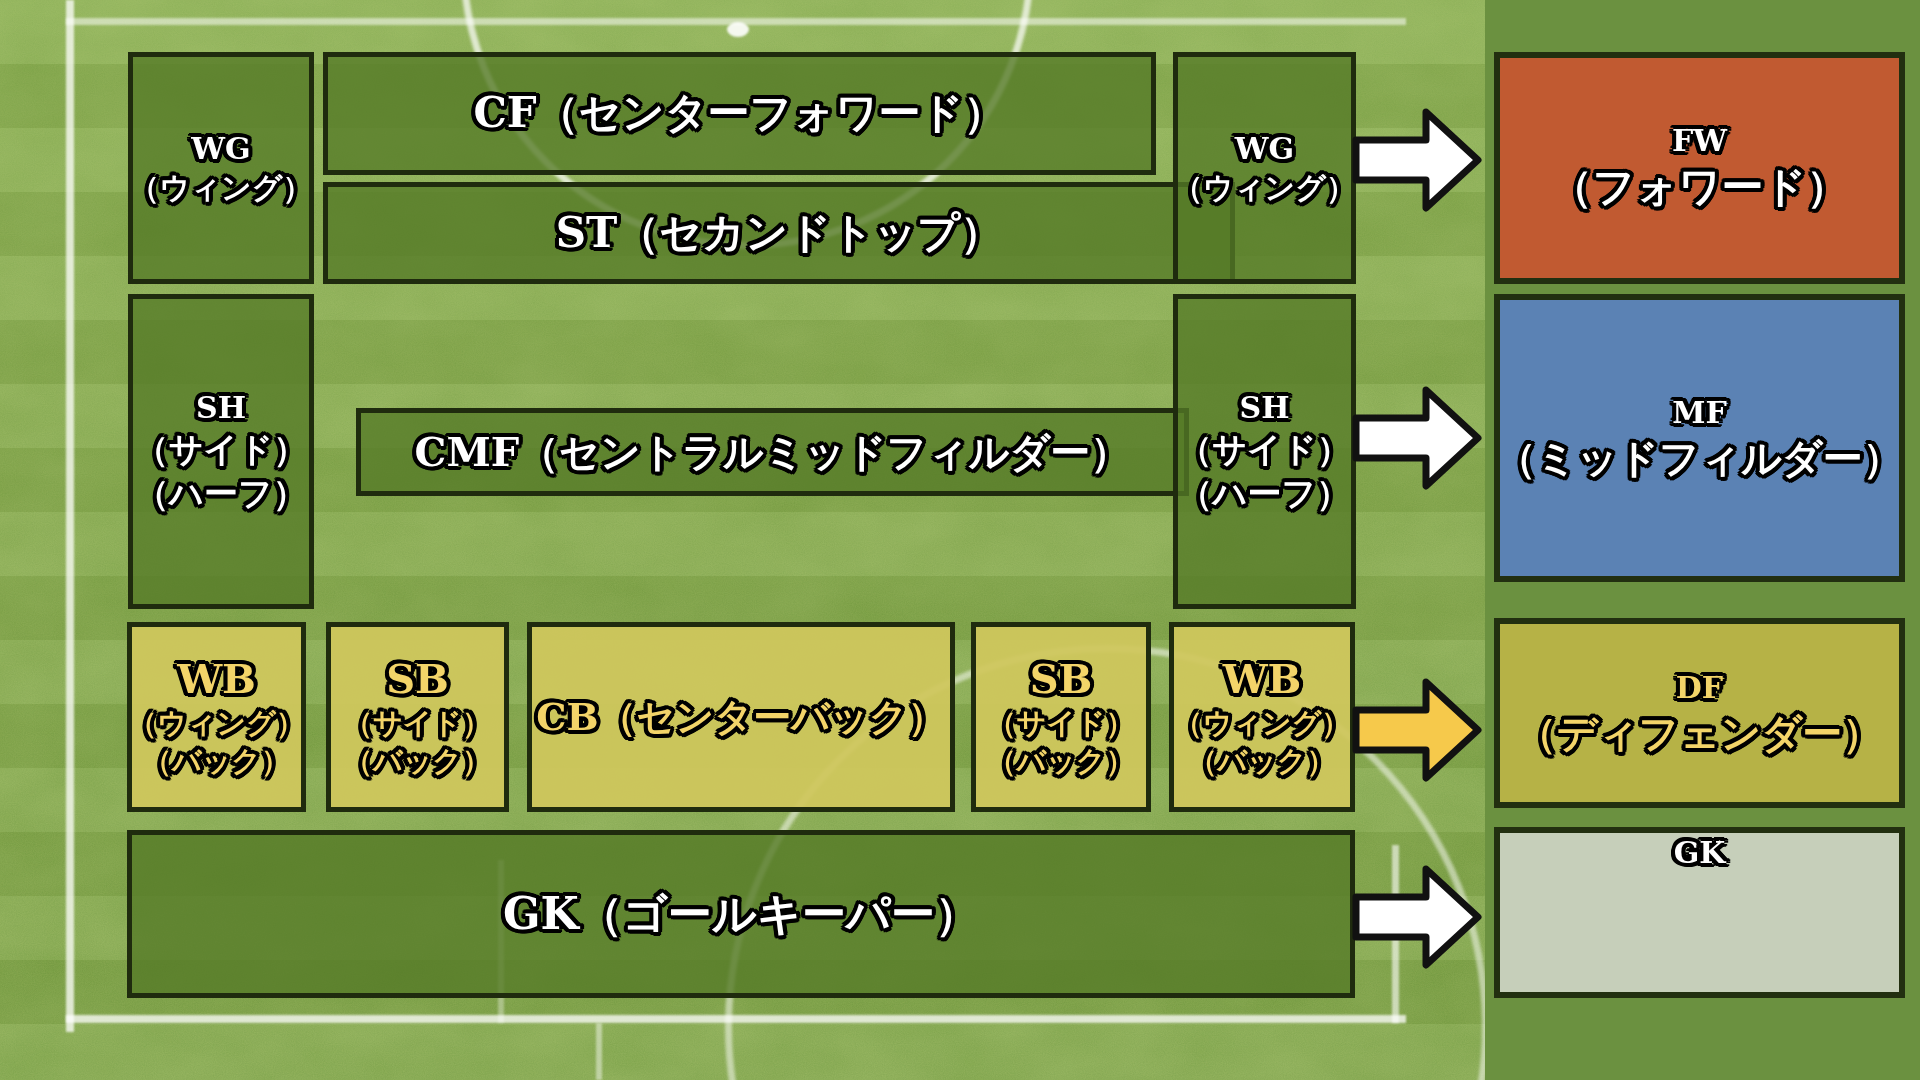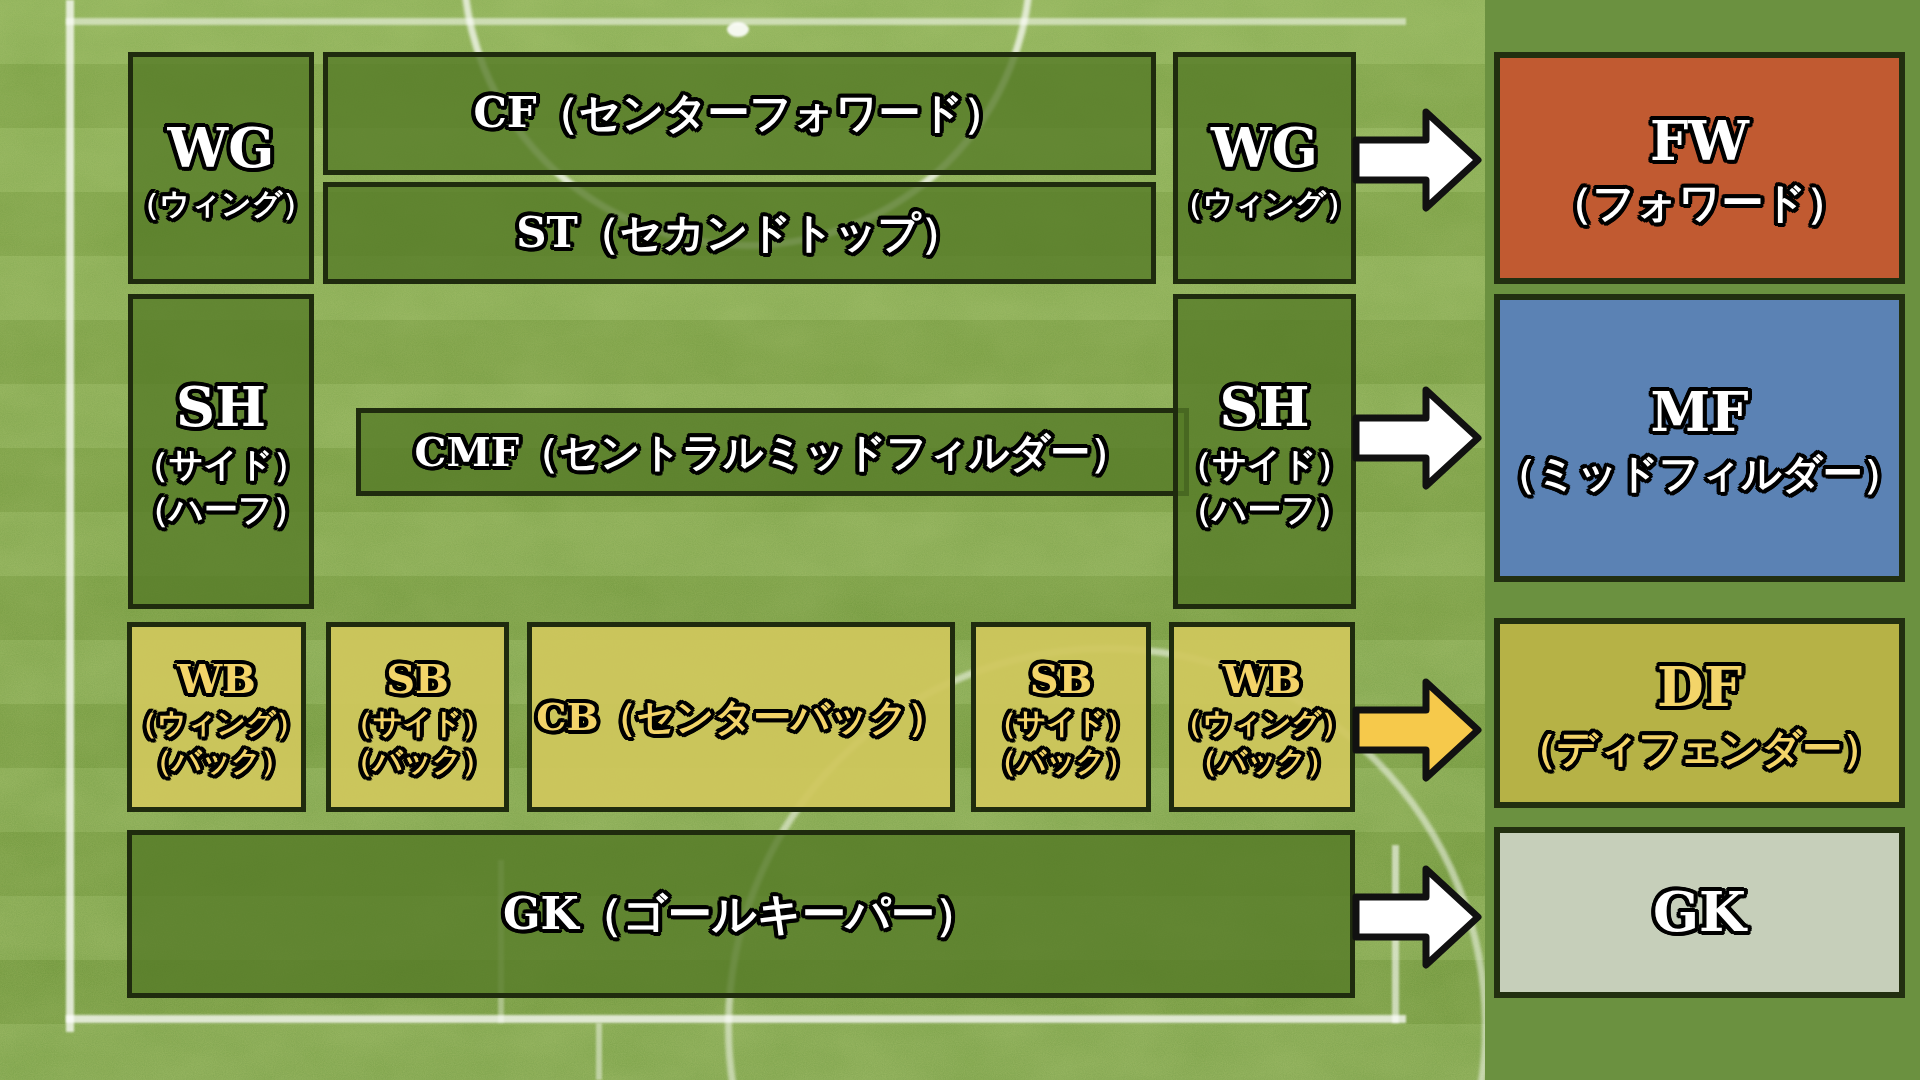--- a/index.html
+++ b/index.html
@@ -26,38 +26,38 @@
   .green{background:rgba(84,122,38,0.78);border:5px solid #1f2b0e;}
   .yellow{background:rgba(208,199,92,0.93);border:5px solid #1f2b0e;}
   .ln{
     font-weight:700;color:#ffffff;line-height:1.3;white-space:nowrap;
     text-shadow:
       -3px -3px 0 #000, 3px -3px 0 #000, -3px 3px 0 #000, 3px 3px 0 #000,
       -4px 0 0 #000, 4px 0 0 #000, 0 -4px 0 #000, 0 4px 0 #000,
       -2px -4px 0 #000, 2px 4px 0 #000, -4px 2px 0 #000, 4px -2px 0 #000;
   }
   .gold{color:#f3d469;}
-  .fs46{font-size:54px;}
+  .fs46{font-size:30px;}
   .fs44{font-size:44px;}
   .fs42{font-size:42px;}
   .fs40{font-size:40px;}
   .fs38{font-size:38px;}
   .fs34{font-size:34px;}
   .fs30{font-size:30px;}
   .fs29{font-size:29px;}
   
   .panel{position:absolute;left:1485px;top:0;width:435px;height:1080px;background:#6b9140;}
   .lbox{
     position:absolute;left:1494px;width:411px;box-sizing:border-box;border:6px solid #222f10;
     display:flex;flex-direction:column;align-items:center;justify-content:center;text-align:center;
   }
   .fwbg{background:#c15a31;}
   .mfbg{background:#5b82b4;}
   .dfbg{background:#b6b246;}
-  .gkbg{background:#c6cfba;}
+  .gkbg{background:#c6cfba;justify-content:space-between;}
   .arrow{position:absolute;overflow:visible;}
 </style>
 </head>
 <body>
 
 <div class="scene">
 
   <svg class="noise" width="1485" height="1080">
     <filter id="grassA">
         <feTurbulence type="fractalNoise" baseFrequency="0.9" numOctaves="2" seed="7"></feTurbulence>
@@ -82,21 +82,21 @@
   <div class="pdot" style="left:727px;top:22px;"></div>
   <div class="parc" style="left:725px;top:645px;width:750px;height:750px;border-color:rgba(255,255,255,0.5);"></div>
 
   <div class="pbox green" style="left:128px;top:52px;width:186px;height:232px;">
     <div class="ln fs46">WG</div>
     <div class="ln fs30">（ウィング）</div>
   </div>
   <div class="pbox green" style="left:323px;top:52px;width:833px;height:123px;">
     <div class="ln fs42">CF（センターフォワード）</div>
   </div>
-  <div class="pbox green" style="left:323px;top:182px;width:833px;height:102px;">
+  <div class="pbox green" style="left:323px;top:182px;width:912px;height:102px;">
     <div class="ln fs42">ST（セカンドトップ）</div>
   </div>
   <div class="pbox green" style="left:1173px;top:52px;width:183px;height:232px;">
     <div class="ln fs46">WG</div>
     <div class="ln fs30">（ウィング）</div>
   </div>
 
   <div class="pbox green" style="left:128px;top:294px;width:186px;height:315px;">
     <div class="ln fs46">SH</div>
     <div class="ln fs34">（サイド）</div>

